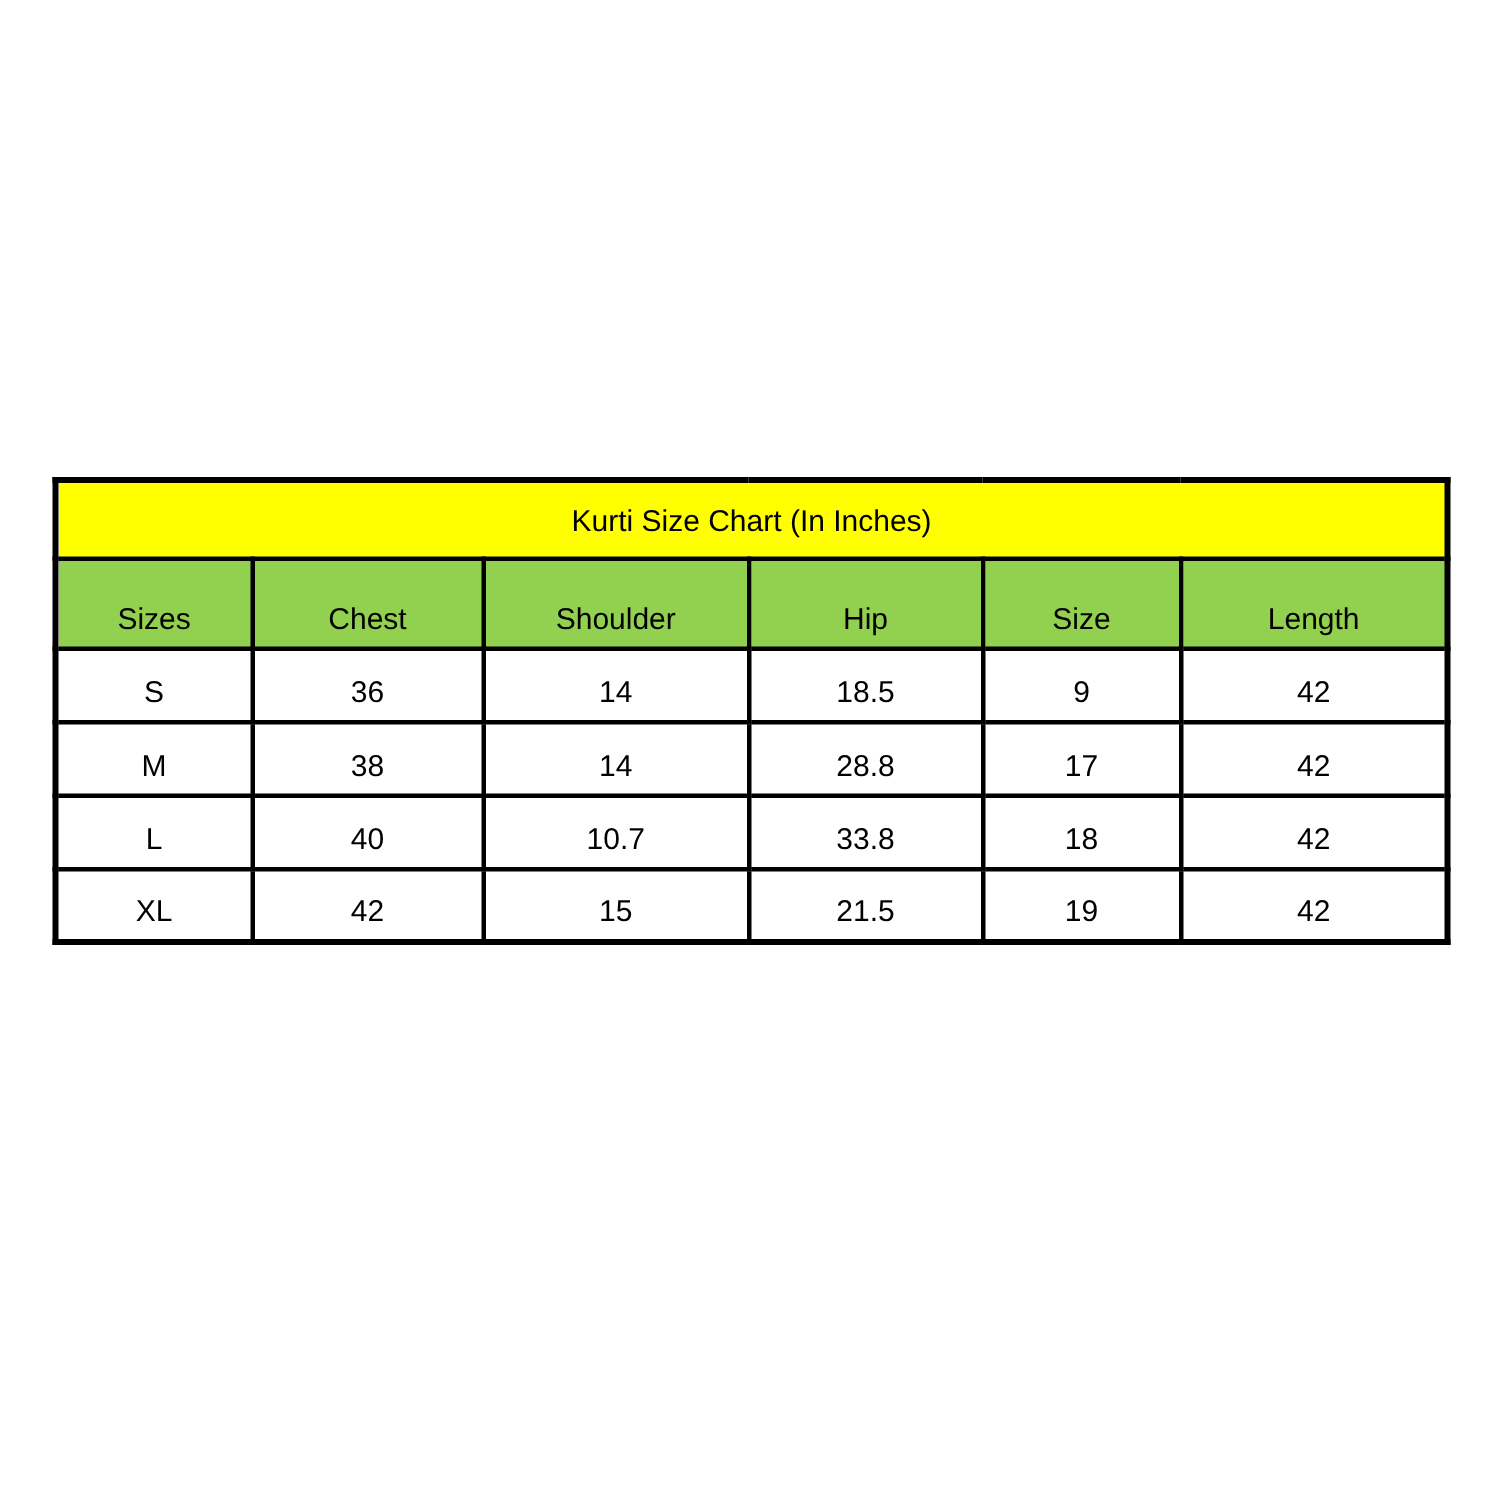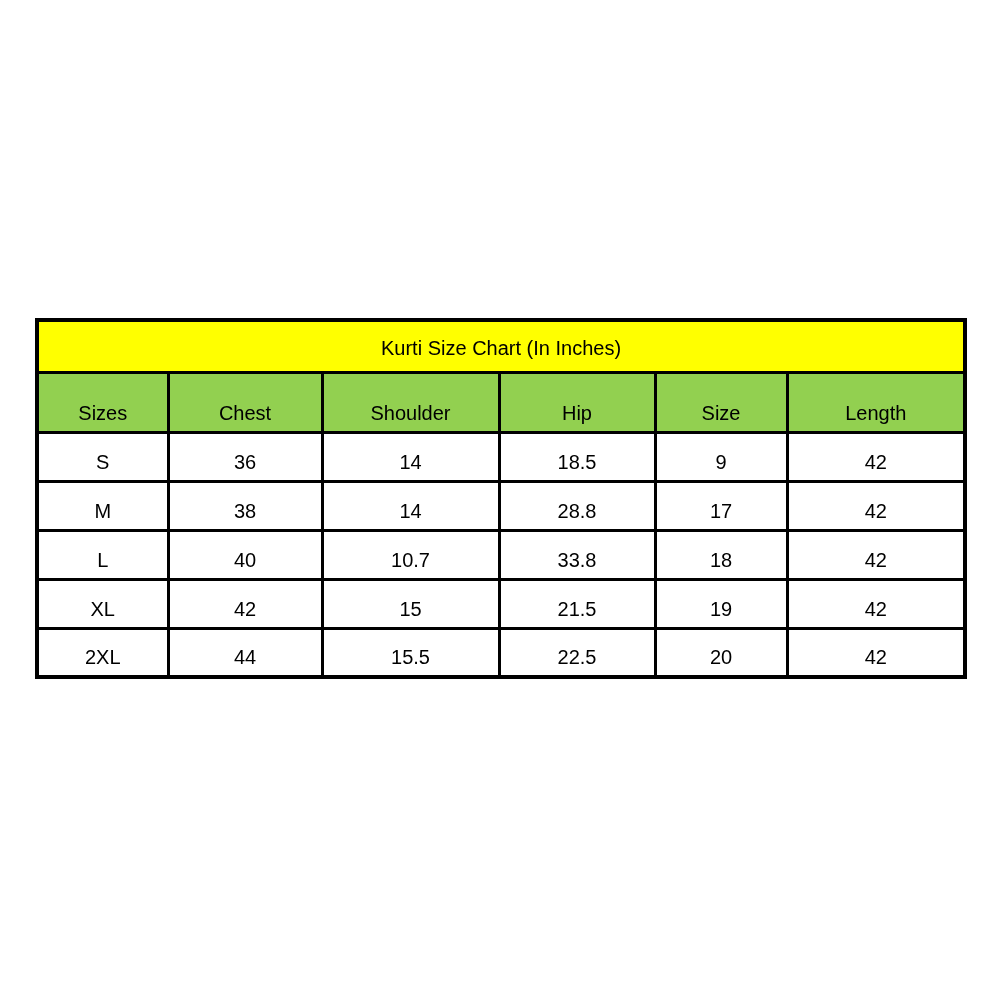--- a/index.html
+++ b/index.html
@@ -106,23 +106,15 @@
         <td>42</td>
       </tr>
       <tr class="data-row">
         <td>XL</td>
         <td>42</td>
         <td>15</td>
         <td>21.5</td>
         <td>19</td>
         <td>42</td>
       </tr>
-      <tr class="data-row">
-        <td>2XL</td>
-        <td>44</td>
-        <td>15.5</td>
-        <td>22.5</td>
-        <td>20</td>
-        <td>42</td>
-      </tr>
     </tbody>
   </table>
 </div>
 
 </body></html>

